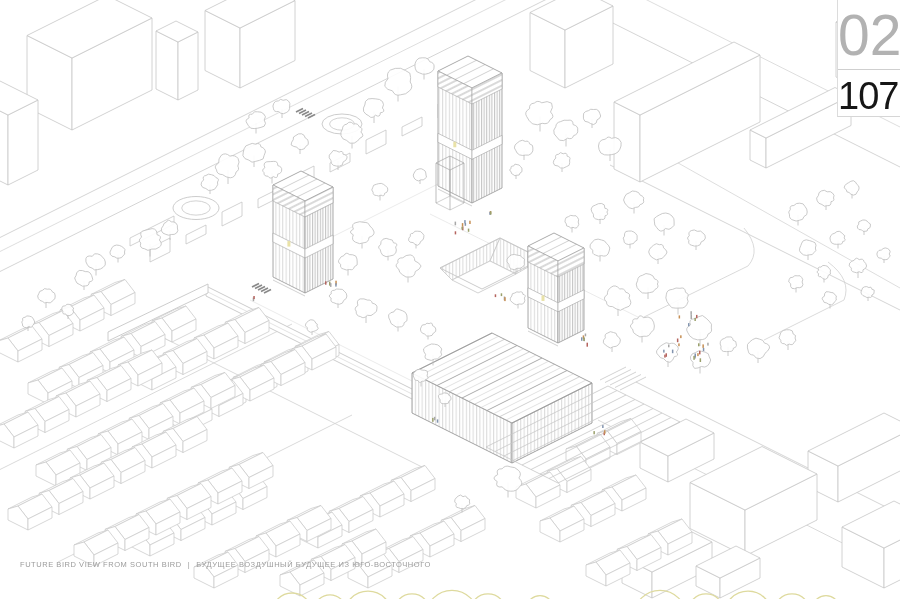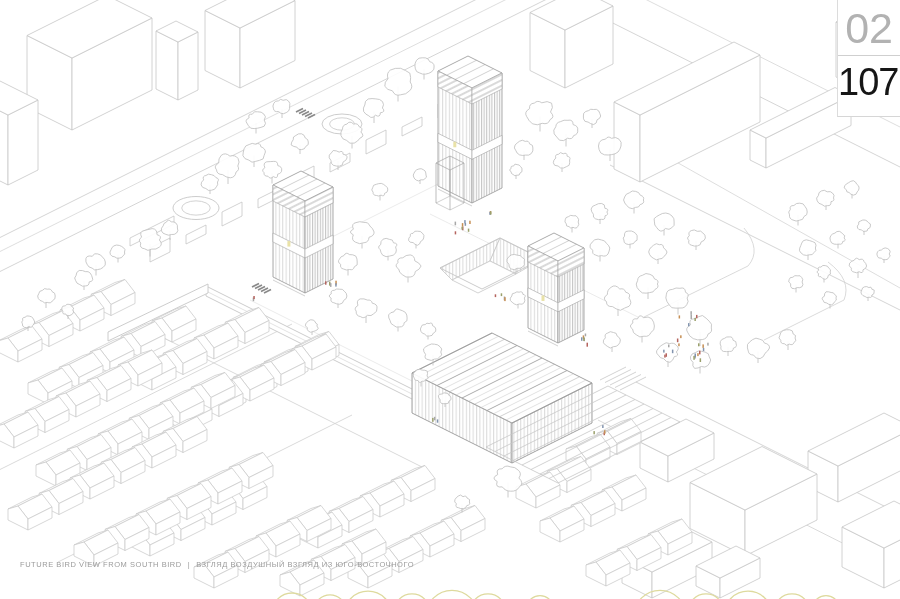--- a/index.html
+++ b/index.html
@@ -1,21 +1,21 @@
 <!DOCTYPE html>
 <html><head>
 <meta charset="utf-8">
 <style>
   html,body{margin:0;padding:0;background:#fff;}
   .sheet{position:relative;width:900px;height:599px;background:#fff;overflow:hidden;
          font-family:"Liberation Sans",sans-serif;}
   .sheet svg{position:absolute;left:0;top:0;}
   .corner{position:absolute;top:0;right:0;width:62px;height:116px;background:#fff;
           border-left:1px solid #dcdcdc;border-bottom:1px solid #d6d6d6;text-align:right;z-index:5;}
-  .chapter{font-size:43px;line-height:1;color:#b2b2b2;font-weight:400;padding:7px 7px 0 0;}
+  .chapter{font-size:57px;line-height:1;color:#b2b2b2;font-weight:400;padding:7px 7px 0 0;}
   .rule{border-top:1px solid #cfcfcf;margin-top:5px;width:100%;}
   .pagenum{font-size:38px;line-height:1;font-weight:400;color:#161616;letter-spacing:-1px;padding:7px 2px 0 0;}
   .caption{position:absolute;left:20px;bottom:30px;font-size:7.5px;letter-spacing:.55px;
            color:#9b9b9b;white-space:nowrap;z-index:4;}
   .caption .sep{margin:0 6px;}
 </style>
 </head>
 <body>
 
 <div class="sheet">
@@ -788,15 +788,15 @@
       </g>
     </svg>
 
   <div class="corner">
     <div class="chapter">02</div>
     <div class="rule"></div>
     <div class="pagenum">107</div>
   </div>
 
   <div class="caption">
-    <span>FUTURE BIRD VIEW FROM SOUTH BIRD</span><span class="sep">|</span><span>ВЗГЛЯД ВОЗДУШНЫЙ ВЗГЛЯД ИЗ ЮГО-ВОСТОЧНОГО</span>
+    <span>FUTURE BIRD VIEW FROM SOUTH BIRD</span><span class="sep">|</span><span>БУДУЩЕЕ ВОЗДУШНЫЙ БУДУЩЕЕ ИЗ ЮГО-ВОСТОЧНОГО</span>
   </div>
 </div>
 
 </body></html>

